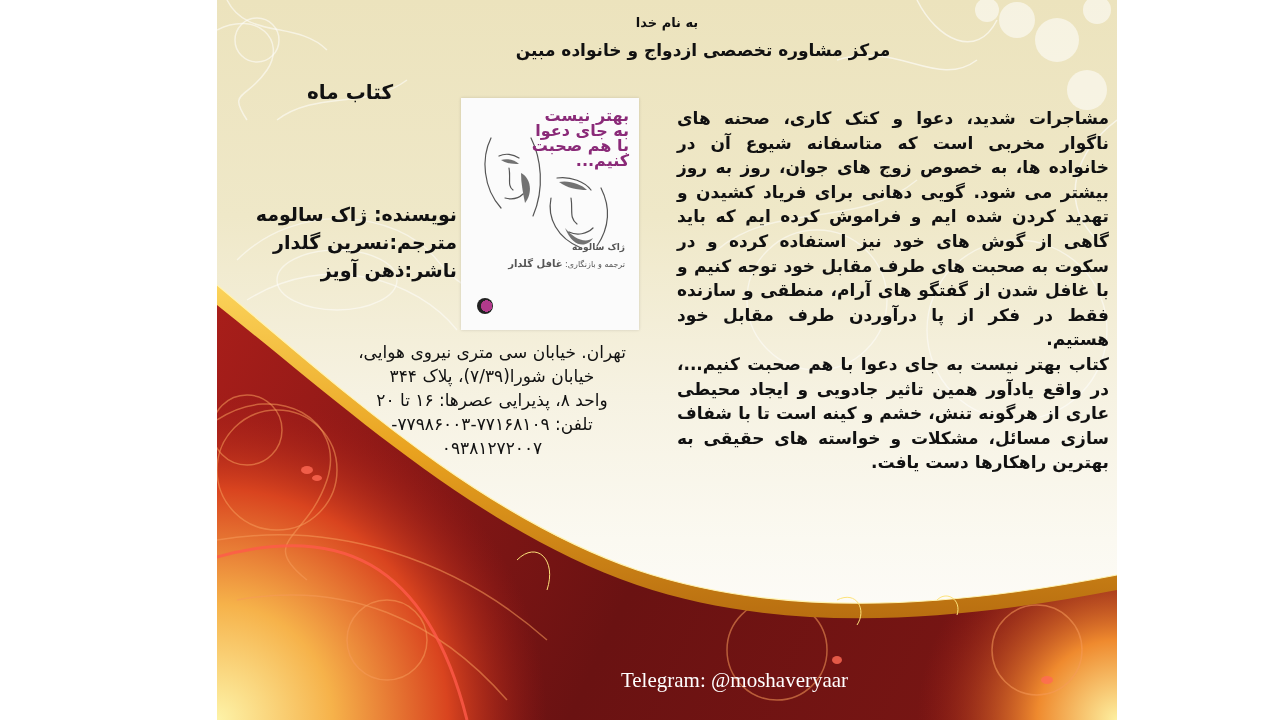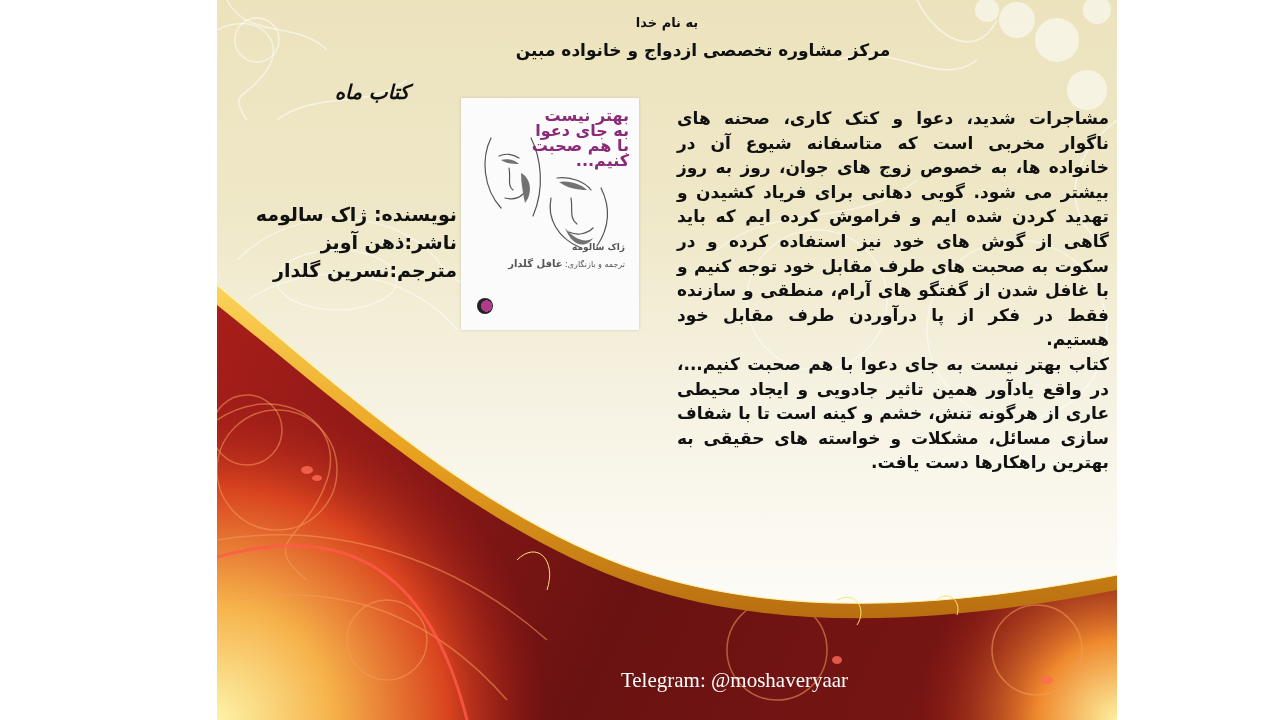--- a/index.html
+++ b/index.html
@@ -21,21 +21,21 @@
     .bismillah {
       position: absolute; left: 0; width: 900px; top: 15px;
       text-align: center; font-size: 13px; font-weight: bold; color: #111;
     }
     .center-name {
       position: absolute; left: 0; width: 972px; top: 40px;
       text-align: center; font-size: 17px; font-weight: bold; color: #111;
     }
     .month-book {
       position: absolute; left: 90px; top: 80px; width: 130px;
-      text-align: center; font-size: 20px; font-weight: bold; color: #111; font-style: italic;
+      text-align: left; font-size: 20px; font-weight: bold; color: #111;
     }
     .book-meta {
       position: absolute; left: 20px; top: 200px; width: 220px;
       text-align: right; font-size: 19px; font-weight: bold; color: #111; line-height: 28px;
     }
     .book-meta div { white-space: nowrap; }
 
     .cover {
       position: absolute; left: 244px; top: 98px; width: 178px; height: 232px;
       background: #fbfbfb; box-shadow: 0 0 3px rgba(0,0,0,0.15);
@@ -166,22 +166,22 @@
     </g>
   </svg>
 
   <div class="bismillah rtl">به نام خدا</div>
   <div class="center-name rtl">مرکز مشاوره تخصصی ازدواج و خانواده مبین</div>
 
   <div class="month-book rtl">کتاب ماه</div>
 
   <div class="book-meta rtl">
     <div>نویسنده: ژاک سالومه</div>
+    <div>مترجم:نسرین گلدار</div>
     <div>ناشر:ذهن آویز</div>
-    <div>مترجم:نسرین گلدار</div>
   </div>
 
   <div class="cover">
     <svg class="faces" width="178" height="232" viewBox="0 0 178 232" xmlns="http://www.w3.org/2000/svg">
       <g fill="none" stroke="#555" stroke-width="1.2" stroke-linecap="round">
         <path d="M30 40 C 20 60, 22 90, 40 110"></path>
         <path d="M38 58 C 44 55, 52 56, 58 60"></path>
         <path d="M48 70 C 50 80, 46 88, 52 92"></path>
         <path d="M44 100 C 52 102, 58 100, 62 96"></path>
         <path d="M70 40 C 80 60, 84 90, 72 118"></path>
@@ -204,20 +204,27 @@
       <div>با هم صحبت کنیم...</div>
     </div>
     <div class="cauthor rtl">ژاک سالومه</div>
     <div class="ctrans rtl">
       <span>ترجمه و بازنگاری:</span>
       <b>غافل گلدار</b>
     </div>
     <div class="clogo"></div>
   </div>
 
+  <div class="address rtl">
+    <div>تهران. خیابان سی متری نیروی هوایی،</div>
+    <div>خیابان شورا(۷/۳۹)، پلاک ۳۴۴</div>
+    <div>واحد ۸، پذیرایی عصرها: ۱۶ تا ۲۰</div>
+    <div>تلفن: ۷۷۱۶۸۱۰۹-۷۷۹۸۶۰۰۳-</div>
+    <div>۰۹۳۸۱۲۷۲۰۰۷</div>
+  </div>
 
   <div class="main-text rtl">
     <p>مشاجرات شدید، دعوا و کتک کاری، صحنه های ناگوار مخربی است که متاسفانه شیوع آن در خانواده ها، به خصوص زوج های جوان، روز به روز بیشتر می شود. گویی دهانی برای فریاد کشیدن و تهدید کردن شده ایم و فراموش کرده ایم که باید گاهی از گوش های خود نیز استفاده کرده و در سکوت به صحبت های طرف مقابل خود توجه کنیم و با غافل شدن از گفتگو های آرام، منطقی و سازنده فقط در فکر از پا درآوردن طرف مقابل خود هستیم.</p>
     <p>کتاب بهتر نیست به جای دعوا با هم صحبت کنیم...، در واقع یادآور همین تاثیر جادویی و ایجاد محیطی عاری از هرگونه تنش، خشم و کینه است تا با شفاف سازی مسائل، مشکلات و خواسته های حقیقی به بهترین راهکارها دست یافت.</p>
   </div>
 
   <div class="telegram">Telegram:  @moshaveryaar</div>
 </div>
 
 </body></html>

